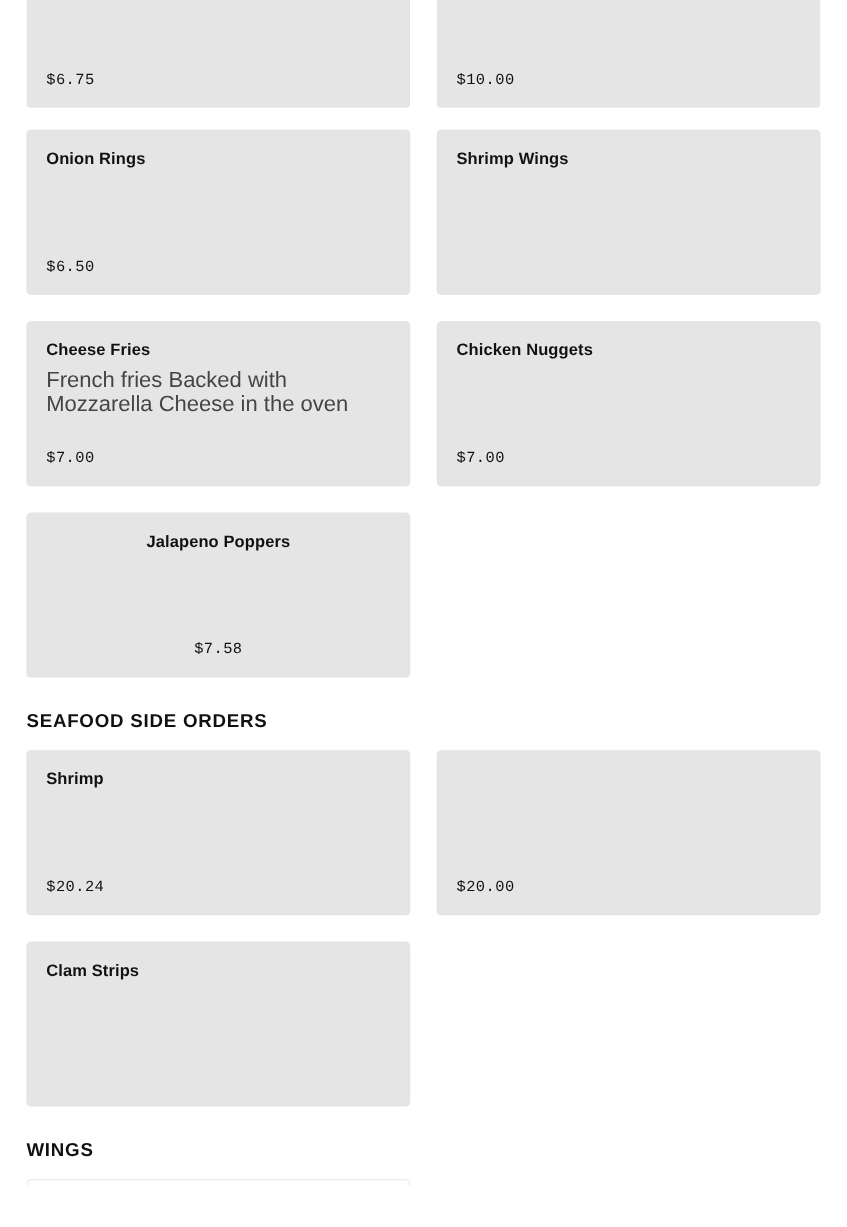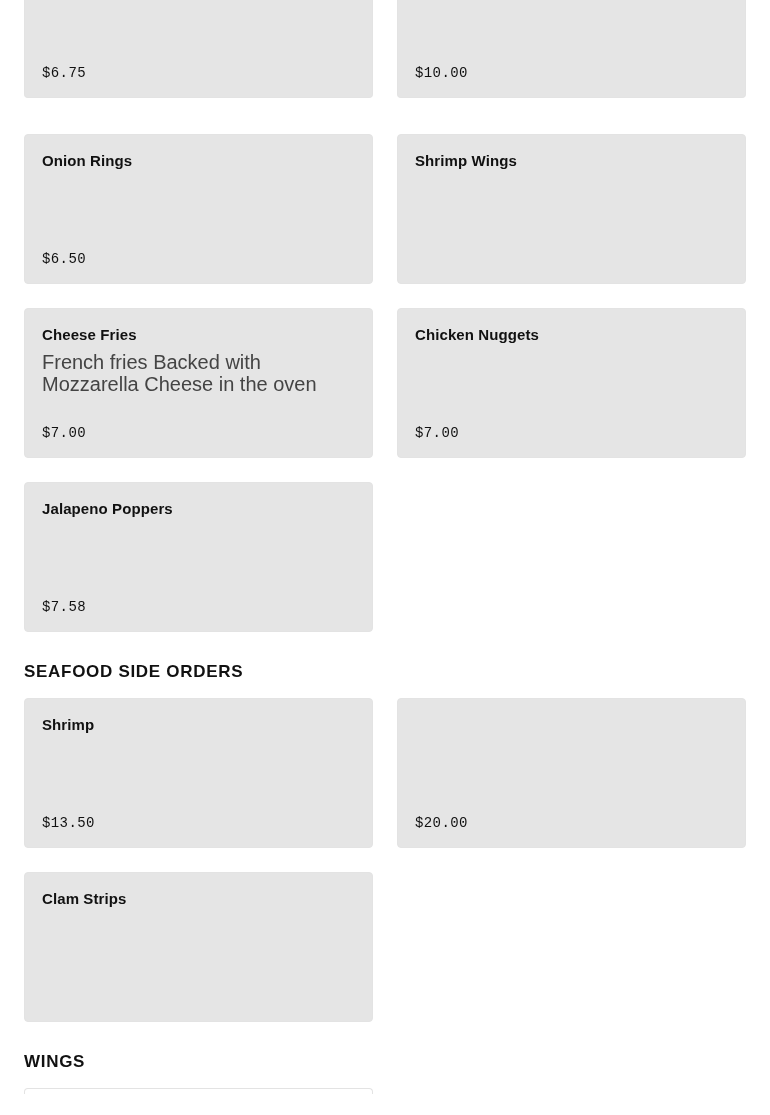--- a/index.html
+++ b/index.html
@@ -102,21 +102,21 @@
 
   <div class="top-clip-wrap">
     <div class="card clipped-top">
       <div class="card-price">$6.75</div>
     </div>
     <div class="card clipped-top">
       <div class="card-price">$10.00</div>
     </div>
   </div>
 
-  <div class="grid" style="margin-top:36px;">
+  <div class="grid" style="margin-top:20px;">
 
     <div class="card">
       <div class="card-title">Onion Rings</div>
       <div class="card-desc"></div>
       <div class="spacer"></div>
       <div class="card-price">$6.50</div>
     </div>
 
     <div class="card">
       <div class="card-title">Shrimp Wings</div>
@@ -132,37 +132,37 @@
     </div>
 
     <div class="card">
       <div class="card-title">Chicken Nuggets</div>
       <div class="card-desc"></div>
       <div class="spacer"></div>
       <div class="card-price">$7.00</div>
     </div>
   </div>
 
-  <div class="half-row" style="margin-top:24px;">
+  <div class="half-row" style="margin-top:24px;text-align:center;">
     <div class="card">
       <div class="card-title">Jalapeno Poppers</div>
       <div class="card-desc"></div>
       <div class="spacer"></div>
       <div class="card-price">$7.58</div>
     </div>
   </div>
 
   <div class="section-heading">SEAFOOD SIDE ORDERS</div>
 
   <div class="grid">
     <div class="card">
       <div class="card-title">Shrimp</div>
       <div class="card-desc"></div>
       <div class="spacer"></div>
-      <div class="card-price">$13.50</div>
+      <div class="card-price">$20.24</div>
     </div>
 
     <div class="card">
       <div class="card-desc"></div>
       <div class="spacer"></div>
       <div class="card-price">$20.00</div>
     </div>
   </div>
 
   <div class="half-row" style="margin-top:24px;">

